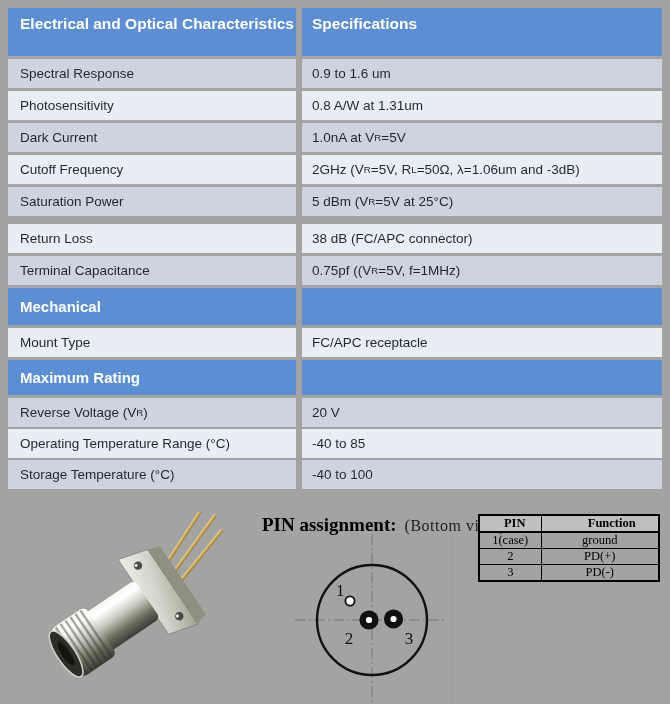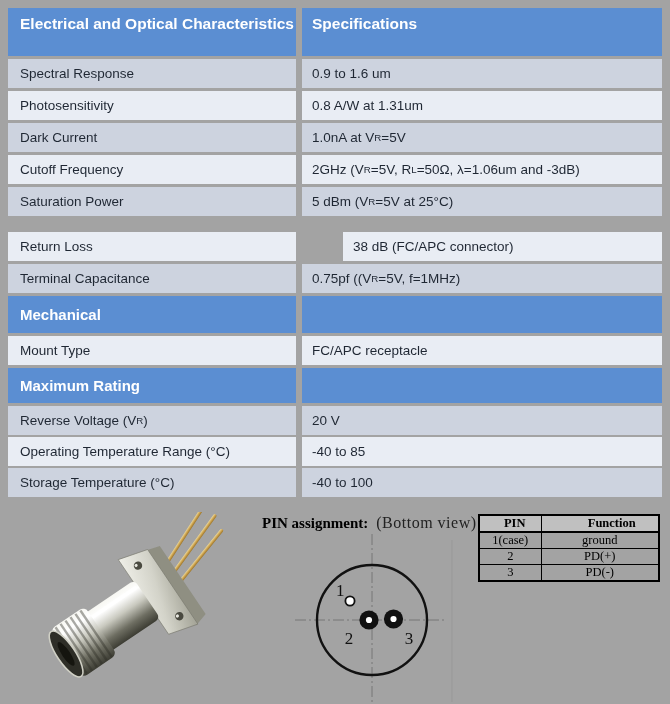--- a/index.html
+++ b/index.html
@@ -27,28 +27,28 @@
   .t-row.head{height:48px;}
   .t-row.head .cell{
     background:var(--header-blue);color:#fff;font-weight:bold;font-size:15.5px;
     align-items:flex-start;padding-top:6px;line-height:1.3;
   }
   .t-row.sec .cell{
     background:var(--header-blue);color:#fff;font-weight:bold;font-size:15px;
   }
   .t-row.sec1{height:37px;}
   .t-row.sec2{height:35px;}
-  .t-row.mt4{margin-top:16px;gap:41px;}
+  .t-row.mt4{margin-top:8px;}
   .t-row.mt3{margin-top:3px;}
   .t-row.mb2{margin-bottom:2px;}
   .sc{font-size:0.72em;}
   
   .photo-wrap{position:absolute;left:28px;top:512px;width:207px;height:192px;}
   .pin-title{position:absolute;left:262px;top:514px;font-family:"Liberation Serif","DejaVu Serif",serif;white-space:nowrap;}
-  .pin-title .main{font-weight:bold;font-size:15px;color:#000;}
+  .pin-title .main{font-weight:bold;font-size:19px;color:#000;}
   .pin-title .sub{font-size:16px;color:#222;letter-spacing:0.5px;margin-left:4px;}
   .diagram-wrap{position:absolute;left:293px;top:534px;width:180px;height:170px;}
   .pin-table{
     position:absolute;left:478px;top:514px;border-collapse:collapse;
     font-family:"Liberation Serif","DejaVu Serif",serif;font-size:12.5px;color:#000;
   }
   .pin-table th,.pin-table td{
     border:1px solid #000;text-align:center;height:16px;padding:0 4px;
   }
   .pin-table{border:2px solid #000;}

